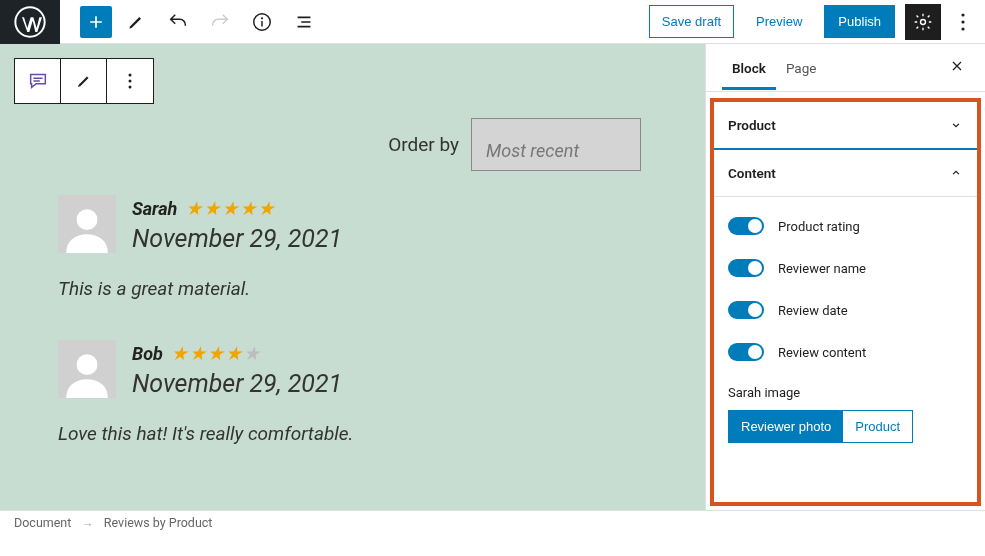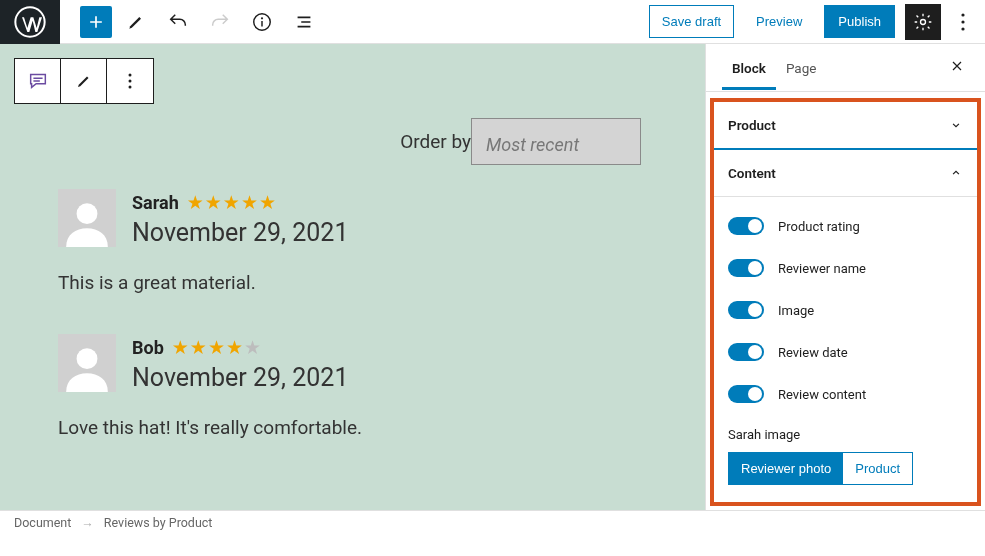--- a/index.html
+++ b/index.html
@@ -24,26 +24,26 @@
     .main-area { display: flex; height: 466px; }
     .canvas { flex: 1; background: #c8ddd2; position: relative; padding: 14px; }
     
     
     .block-toolbar { display: inline-flex; border: 1px solid #1e1e1e; background: #fff; }
     .block-toolbar-btn { width: 46px; height: 44px; display: flex; align-items: center; justify-content: center; cursor: pointer; border-right: 1px solid #1e1e1e; }
     .block-toolbar-btn:last-child { border-right: none; }
     .block-toolbar-btn.active svg { stroke: #6b4ba1; fill: none; }
     
     
-    .order-row { display: flex; align-items: center; justify-content: flex-end; gap: 0; margin: 14px 50px 18px 0; }
+    .order-row { display: flex; align-items: center; justify-content: flex-end; gap: 12px; margin: 14px 50px 18px 0; }
     .order-label { font-size: 19px; color: #333; }
-    .order-select { border: 1.5px solid #8a8a8a; background: #d4d4d4; color: #777; font-size: 18px; padding: 15px 40px 9px 14px; font-style: italic; width: 170px; }
-    
-    
-    .reviews { padding: 6px 44px; }
+    .order-select { border: 1.5px solid #8a8a8a; background: #d4d4d4; color: #777; font-size: 18px; padding: 21px 40px 9px 14px; font-style: italic; width: 170px; }
+    
+    
+    .reviews { padding: 6px 44px; font-style: italic; }
     .review { margin-bottom: 40px; }
     .review-head { display: flex; gap: 16px; }
     .avatar { width: 58px; height: 58px; background: #d0d0d0; display: flex; align-items: flex-end; justify-content: center; overflow: hidden; }
     .avatar svg { width: 50px; height: 50px; }
     .review-meta { padding-top: 2px; }
     .reviewer-line { display: flex; align-items: center; gap: 8px; }
     .reviewer-name { font-weight: 700; font-size: 18px; color: #222; }
     .stars { display: flex; gap: 1px; }
     .star { color: #f0a500; font-size: 19px; }
     .star.empty { color: #bdbdbd; }
@@ -250,24 +250,20 @@
             <div class="toggle-row">
               <div class="toggle"></div>
               <span class="toggle-label">Product rating</span>
             </div>
             <div class="toggle-row">
               <div class="toggle"></div>
               <span class="toggle-label">Reviewer name</span>
             </div>
             <div class="toggle-row">
               <div class="toggle"></div>
-              <span class="toggle-label">Image</span>
-            </div>
-            <div class="toggle-row">
-              <div class="toggle"></div>
               <span class="toggle-label">Review date</span>
             </div>
             <div class="toggle-row">
               <div class="toggle"></div>
               <span class="toggle-label">Review content</span>
             </div>
           </div>
         <div class="subheading">Sarah image</div>
         <div class="btn-group" id="btn-group">
             <button class="btn-group-btn active">Reviewer photo</button>

